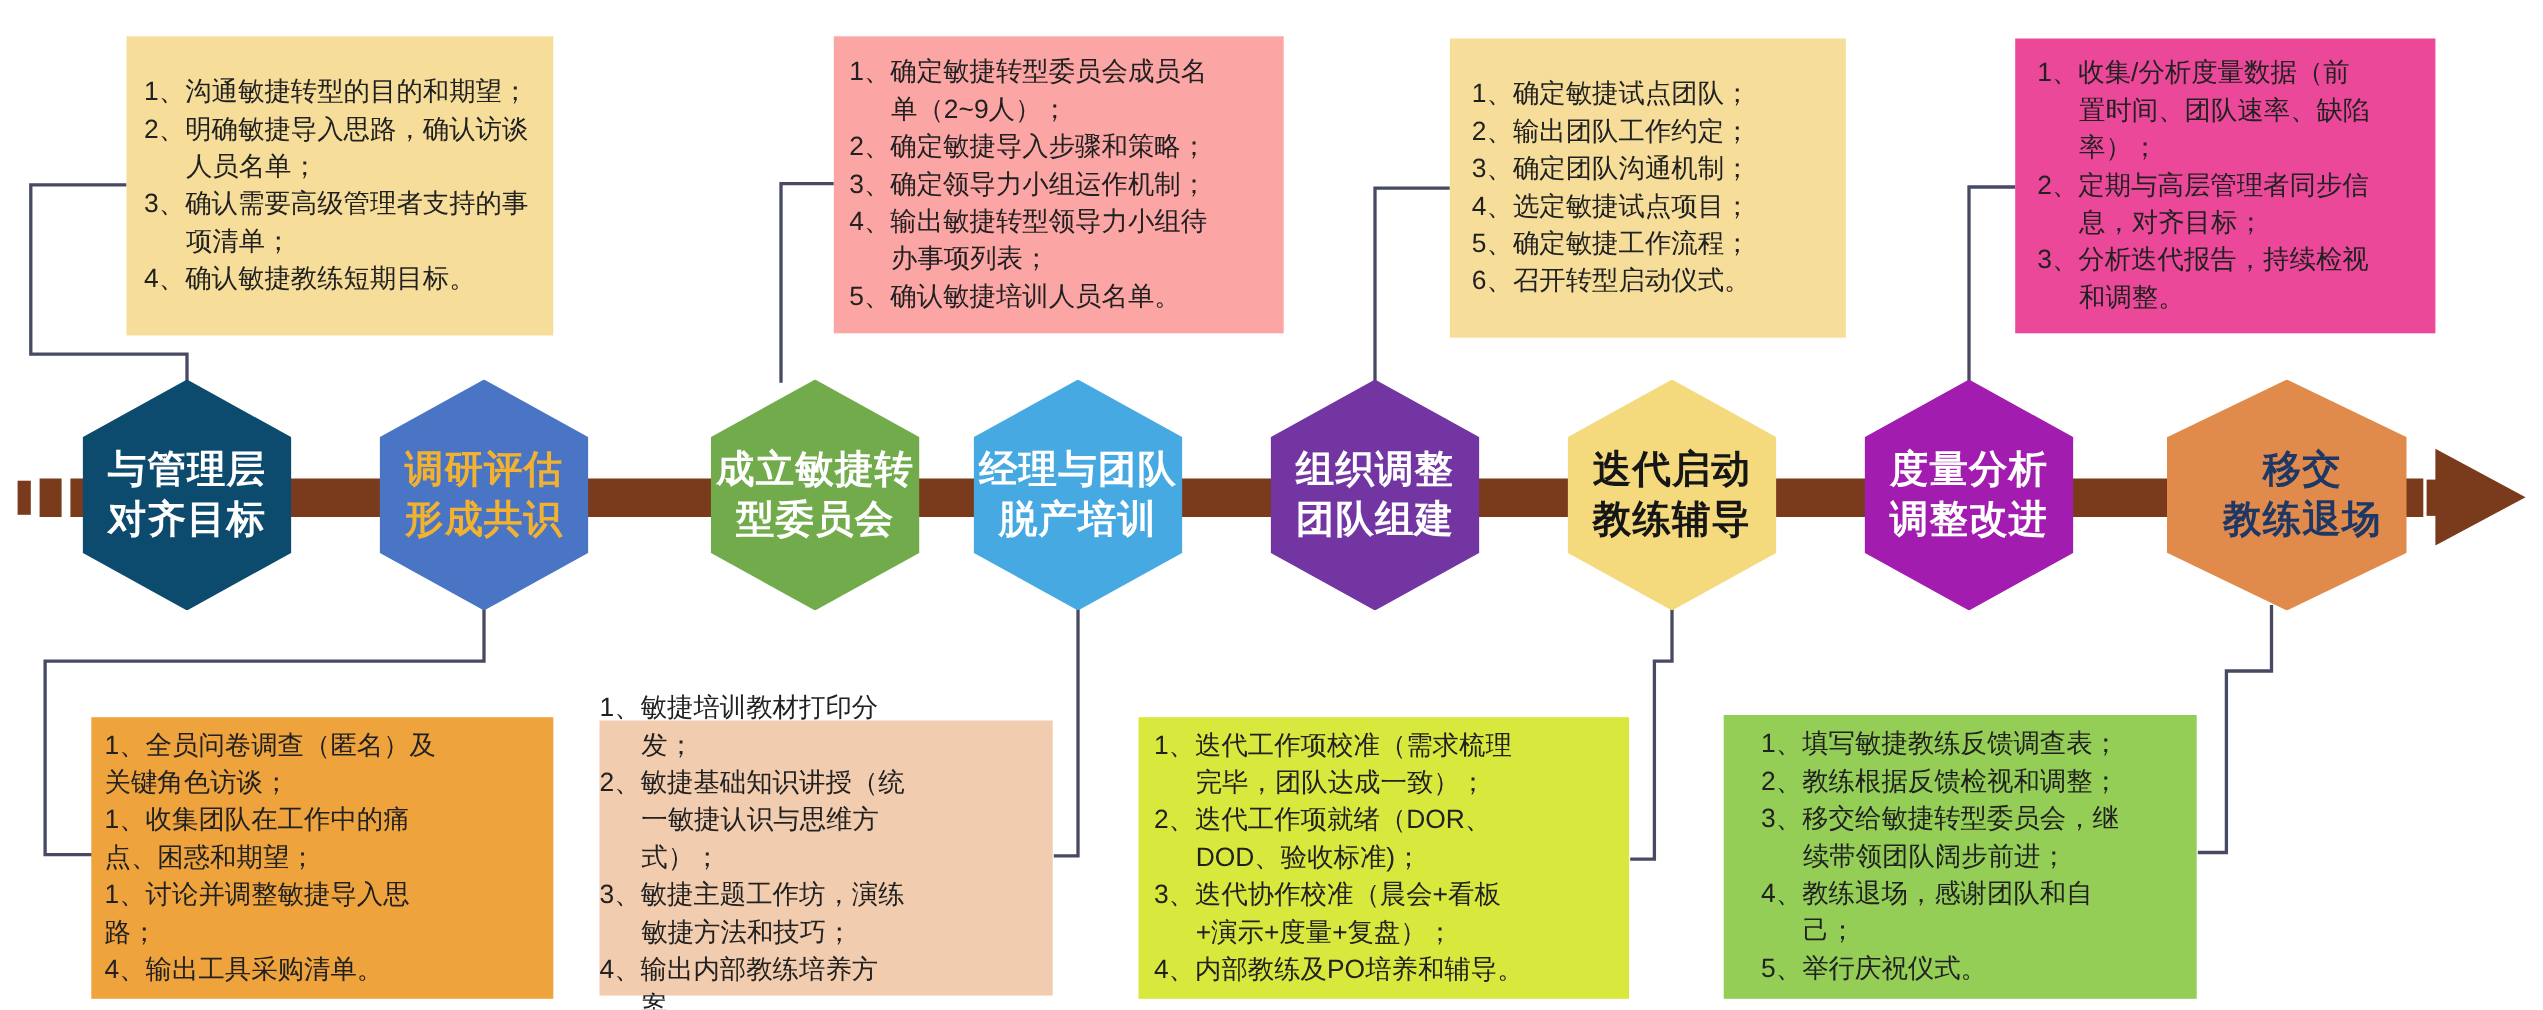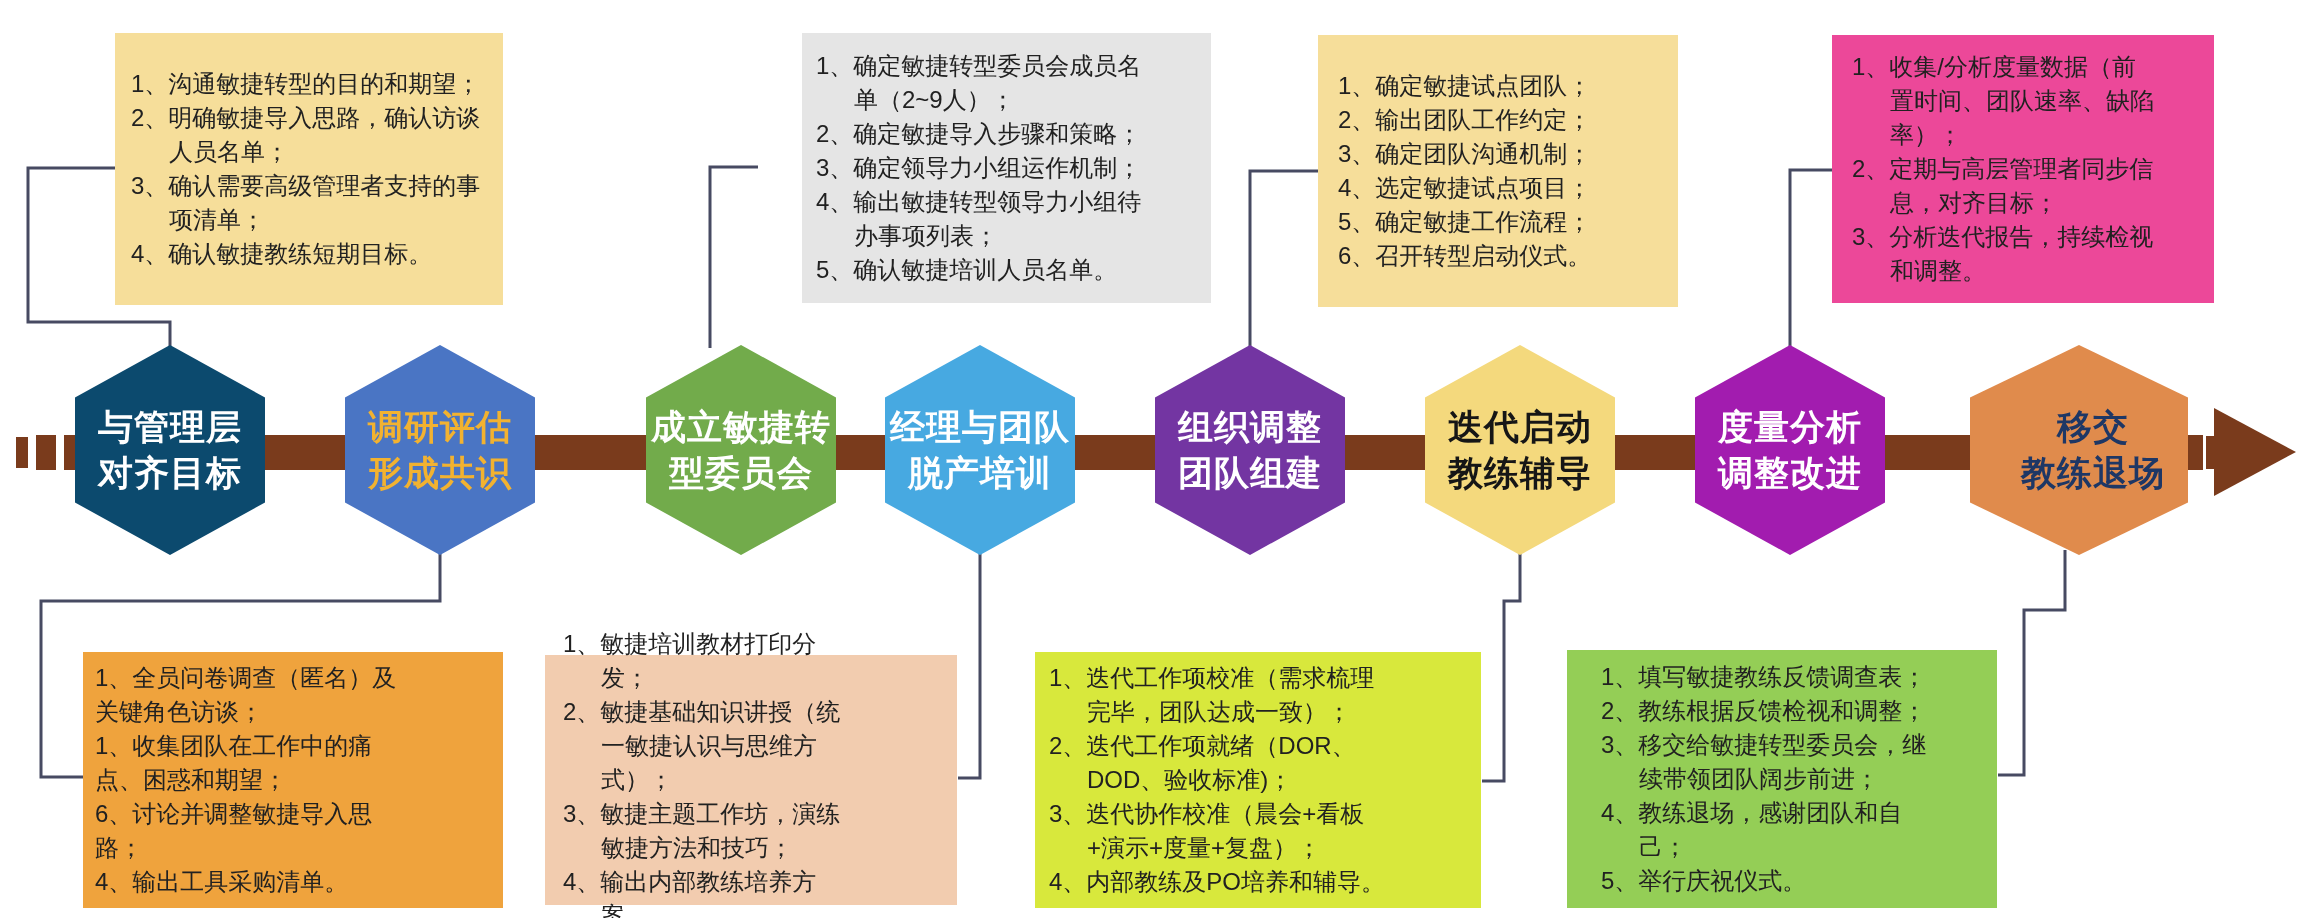--- a/index.html
+++ b/index.html
@@ -28,21 +28,21 @@
   .t1{left:115px;top:33px;width:388px;height:272px;padding-left:16px;}
   .t1 .txt{width:362px;}
   .t2{left:758px;top:33px;width:409px;height:270px;padding-left:14px;}
   .t2 .txt{width:338px;}
   .t3{left:1318px;top:35px;width:360px;height:272px;padding-left:20px;}
   .t3 .txt{width:330px;}
   .t4{left:1832px;top:35px;width:382px;height:268px;padding-left:16px;}
   .t4 .txt{width:302px;}
   .b1{left:83px;top:652px;width:420px;height:256px;padding-left:12px;}
   .b1 .txt{width:312px;}
-  .b2{left:545px;top:655px;width:412px;height:250px;padding-left:18px;}
+  .b2{left:545px;top:655px;width:412px;height:250px;}
   .b2 .txt{width:292px;}
   .b3{left:1035px;top:652px;width:446px;height:256px;padding-left:14px;}
   .b3 .txt{width:338px;}
   .b4{left:1567px;top:650px;width:430px;height:258px;padding-left:34px;}
   .b4 .txt{width:338px;}
 </style>
 </head>
 <body>
 
 <div class="canvas">
@@ -117,21 +117,21 @@
   </div>
 
   <div class="box t1 hang" style="background: rgb(246, 222, 154);">
     <div class="txt">
       <p>1、沟通敏捷转型的目的和期望；</p>
       <p>2、明确敏捷导入思路，确认访谈人员名单；</p>
       <p>3、确认需要高级管理者支持的事项清单；</p>
       <p>4、确认敏捷教练短期目标。</p>
     </div>
   </div>
-  <div class="box t2 hang" style="background: #e5e5e5; margin-left: 44px;">
+  <div class="box t2 hang" style="background: #fca5a5;">
     <div class="txt">
       <p>1、确定敏捷转型委员会成员名单（2~9人）；</p>
       <p>2、确定敏捷导入步骤和策略；</p>
       <p>3、确定领导力小组运作机制；</p>
       <p>4、输出敏捷转型领导力小组待办事项列表；</p>
       <p>5、确认敏捷培训人员名单。</p>
     </div>
   </div>
   <div class="box t3 hang" style="background: rgb(246, 222, 154);">
     <div class="txt">
@@ -148,21 +148,21 @@
       <p>1、收集/分析度量数据（前置时间、团队速率、缺陷率）；</p>
       <p>2、定期与高层管理者同步信息，对齐目标；</p>
       <p>3、分析迭代报告，持续检视和调整。</p>
     </div>
   </div>
 
   <div class="box b1" style="background: rgb(239, 163, 61);">
     <div class="txt">
       <p>1、全员问卷调查（匿名）及关键角色访谈；</p>
       <p>1、收集团队在工作中的痛点、困惑和期望；</p>
-      <p>6、讨论并调整敏捷导入思路；</p>
+      <p>1、讨论并调整敏捷导入思路；</p>
       <p>4、输出工具采购清单。</p>
     </div>
   </div>
   <div class="box b2 hang" style="background: rgb(242, 204, 175);">
     <div class="txt">
       <p>1、敏捷培训教材打印分发；</p>
       <p>2、敏捷基础知识讲授（统一敏捷认识与思维方式）；</p>
       <p>3、敏捷主题工作坊，演练敏捷方法和技巧；</p>
       <p>4、输出内部教练培养方案。</p>
     </div>

